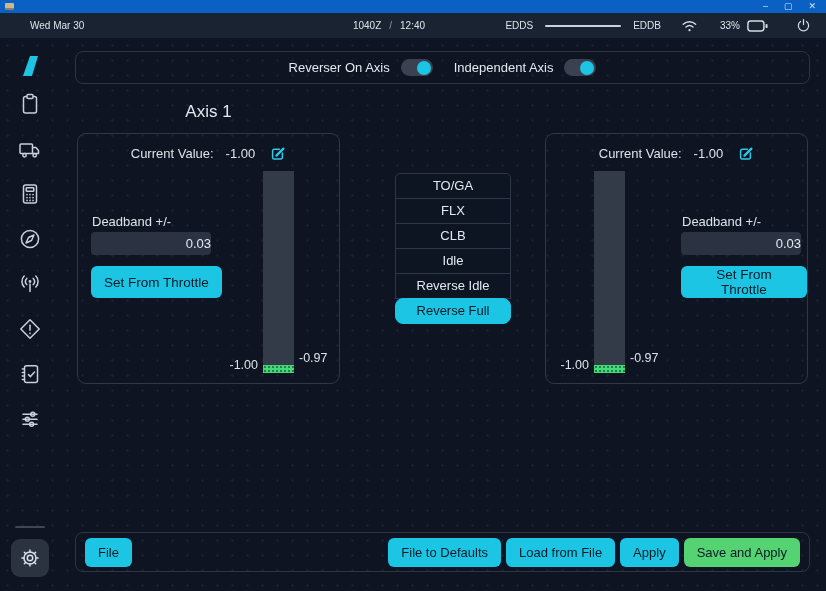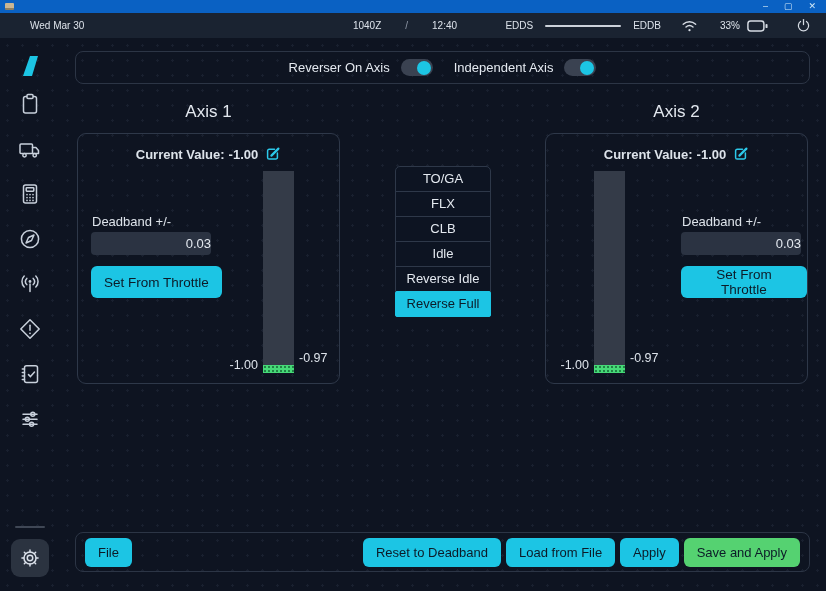--- a/index.html
+++ b/index.html
@@ -16,21 +16,21 @@
 
   
   .titlebar{height:13px;background:#0a61c3;display:flex;align-items:center;}
   .app-ico{width:9px;height:7px;margin-left:5px;background:#c9b694;border-radius:1px;border-bottom:2px solid #8d7f63;}
   .win-controls{margin-left:auto;display:flex;gap:16px;margin-right:10px;color:#cfe7f7;font-size:9px;line-height:13px;}
   .win-controls span{cursor:default;}
 
   
   .statusbar{height:25px;background:#1a2331;display:flex;align-items:center;font-size:10px;position:relative;color:#dde3eb;}
   .sb-date{margin-left:30px;}
-  .sb-clock{position:absolute;left:405px;transform:translateX(-50%);display:flex;gap:24px;align-items:center;}
+  .sb-clock{position:absolute;left:389px;transform:translateX(-50%);display:flex;gap:8px;align-items:center;}
   .sb-clock .sep{color:#8d96a5;}
   .sb-right{margin-left:auto;display:flex;align-items:center;margin-right:15px;}
   .sb-route{display:flex;align-items:center;gap:12px;margin-right:20px;}
   .route-line{width:76px;height:2px;background:#ccd2da;border-radius:1px;}
   .sb-icon{display:flex;align-items:center;}
   .wifi{margin-right:22px;}
   .batt-pct{margin-right:7px;}
   .battery{margin-right:28px;}
 
   
@@ -56,46 +56,46 @@
   .toggle{width:32px;height:17px;background:#3a4251;border-radius:9px;position:relative;cursor:pointer;}
   .toggle .knob{position:absolute;right:2px;top:1.5px;width:14px;height:14px;border-radius:50%;background:var(--accent);}
 
   
   .axis-title{position:absolute;top:64px;width:263px;text-align:center;font-size:17px;color:#e2e7ee;}
   .axis-title.a1{left:77px;} .axis-title.a2{left:545px;}
 
   
   .panel{position:absolute;top:95px;width:263px;height:251px;border:1px solid var(--panel-border);border-radius:9px;font-size:13px;}
   .panel.p1{left:77px;} .panel.p2{left:545px;}
-  .cv-row{position:absolute;top:12px;left:0;right:0;display:flex;justify-content:center;align-items:flex-end;gap:4px;font-weight:bold;}
+  .cv-row{position:absolute;top:12px;left:0;right:0;display:flex;justify-content:center;align-items:flex-start;gap:12px;}
   .edit-btn{display:flex;align-items:center;cursor:pointer;background:none;border:none;padding:0;margin-left:3px;}
   .vbar{position:absolute;top:37px;width:31px;height:202px;background:#343b48;}
   .p1 .vbar{left:185px;} .p2 .vbar{left:48px;}
   .vbar .marker{position:absolute;bottom:0;left:0;right:0;height:8px;background:#46d977;
                 background-image:radial-gradient(rgba(8,70,34,0.6) 1px,transparent 1.3px);background-size:4px 4px;}
   .bar-label{position:absolute;font-size:12.5px;color:#dde3ea;}
   .p1 .bar-low{left:126px;width:54px;text-align:right;top:224px;}
   .p1 .bar-high{left:221px;top:217px;}
   .p2 .bar-low{left:0px;width:43px;text-align:right;top:224px;}
   .p2 .bar-high{left:84px;top:217px;}
   .db-label{position:absolute;top:80px;}
   .p1 .db-label{left:14px;} .p2 .db-label{left:136px;}
   .db-input{position:absolute;top:98px;width:120px;height:23px;background:#2b3342;border:none;border-radius:4px;
             color:#e4e9f0;font-size:13px;padding:0 0 0 10px;font-family:inherit;text-align:right;}
   .p1 .db-input{left:13px;} .p2 .db-input{left:135px;}
   .set-btn{position:absolute;top:132px;height:32px;padding:0 13px;background:var(--accent);color:#0c1b28;
            border:none;border-radius:6px;font-size:13.5px;font-family:inherit;cursor:pointer;}
   .p1 .set-btn{left:13px;} .p2 .set-btn{left:135px;}
 
   
-  .detents{position:absolute;left:395px;top:128px;width:96px;}
+  .detents{position:absolute;left:395px;top:135px;width:116px;}
   .detent{height:26px;line-height:24px;text-align:center;font-size:13px;color:#e4e9f0;background:#0d1422;
           border:1px solid var(--panel-border);margin-top:-1px;cursor:pointer;}
   .detent:first-child{margin-top:0;border-radius:5px 5px 0 0;}
-  .detent.selected{background:var(--accent);color:#0c1b28;border-color:var(--accent);border-radius:2px;font-weight:500;}
+  .detent.selected{background:var(--accent);color:#0c1b28;border-color:var(--accent);border-radius:8px;font-weight:500;}
 
   
   .footer{position:absolute;left:75px;top:494px;width:735px;height:40px;border:1px solid #2c3545;border-radius:8px;
           display:flex;align-items:center;padding:0 9px;gap:5px;}
   .btn{height:29px;padding:0 13px;border:none;border-radius:6px;background:var(--accent);color:#0c1b28;
        font-size:13px;font-family:inherit;cursor:pointer;}
   .btn.green{background:var(--green);}
   .f-spacer{flex:1;}
 
   svg{display:block;}
@@ -254,21 +254,20 @@
       </span>
       <span class="tgl-group">
         <span>Independent Axis</span>
         <span class="toggle">
             <span class="knob"></span>
           </span>
       </span>
     </div>
 
     <div class="axis-title a1">Axis 1</div>
-    <div class="axis-title a2">Axis 2</div>
 
     <div class="panel p1">
       <div class="cv-row">
         <span>Current Value:</span>
         <span>-1.00</span>
         <button class="edit-btn">
           <svg width="16" height="16" viewBox="0 0 16 16" fill="none" stroke="#2cc9ea" stroke-width="1.5" stroke-linecap="round">
             <path d="M9.5 3.2 H4.2 a1.6 1.6 0 0 0-1.6 1.6 v6.6 a1.6 1.6 0 0 0 1.6 1.6 h6.6 a1.6 1.6 0 0 0 1.6-1.6 V7"></path>
             <path d="M6.4 9.6 L13.4 2.6" stroke-width="2.2"></path>
           </svg>
@@ -310,20 +309,20 @@
       <div class="vbar">
         <div class="marker"></div>
       </div>
       <span class="bar-label bar-low">-1.00</span>
       <span class="bar-label bar-high">-0.97</span>
     </div>
 
     <div class="footer">
       <button class="btn">File</button>
       <span class="f-spacer"></span>
-      <button class="btn">Reset to Deadband</button>
+      <button class="btn">File to Defaults</button>
       <button class="btn">Load from File</button>
       <button class="btn">Apply</button>
       <button class="btn green">Save and Apply</button>
     </div>
 
   </div>
 </div>
 
 </body></html>

